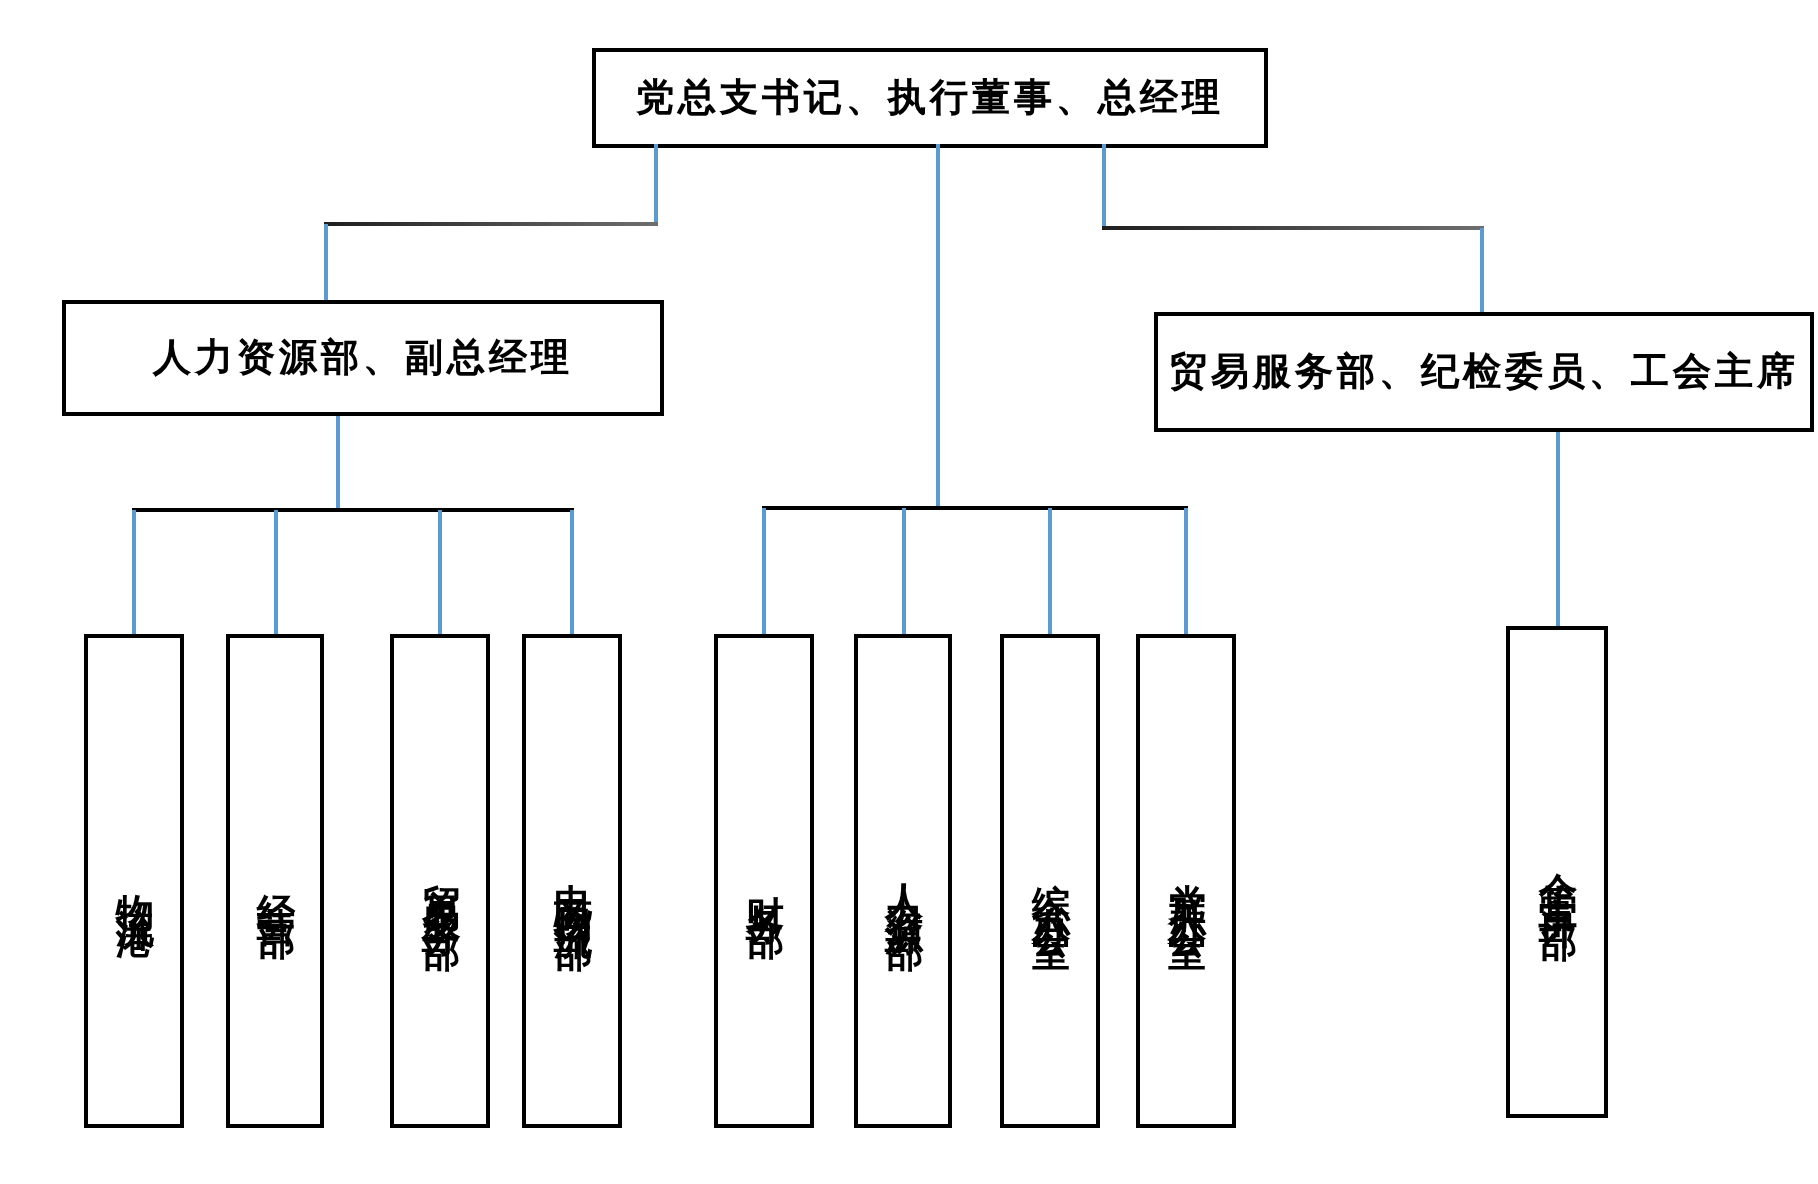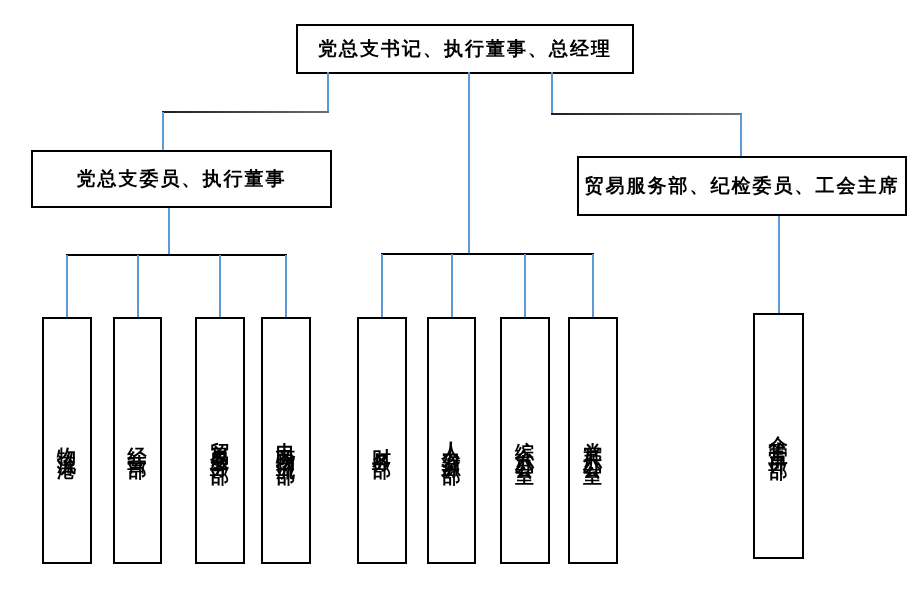--- a/index.html
+++ b/index.html
@@ -107,21 +107,21 @@
 </head>
 <body>
 
 <div id="canvas">
 
   <div class="node" id="box-root">
     <span>党总支书记、执行董事、总经理</span>
   </div>
 
   <div class="node" id="box-deputy">
-    <span>党总支委员、执行董事</span>
+    <span>人力资源部、副总经理</span>
   </div>
   <div class="node" id="box-committee">
     <span>贸易服务部、纪检委员、工会主席</span>
   </div>
 
   <div class="dept" id="dept-0">
     <span class="vtext">物流港</span>
   </div>
   <div class="dept" id="dept-1">
     <span class="vtext">经营部</span>

